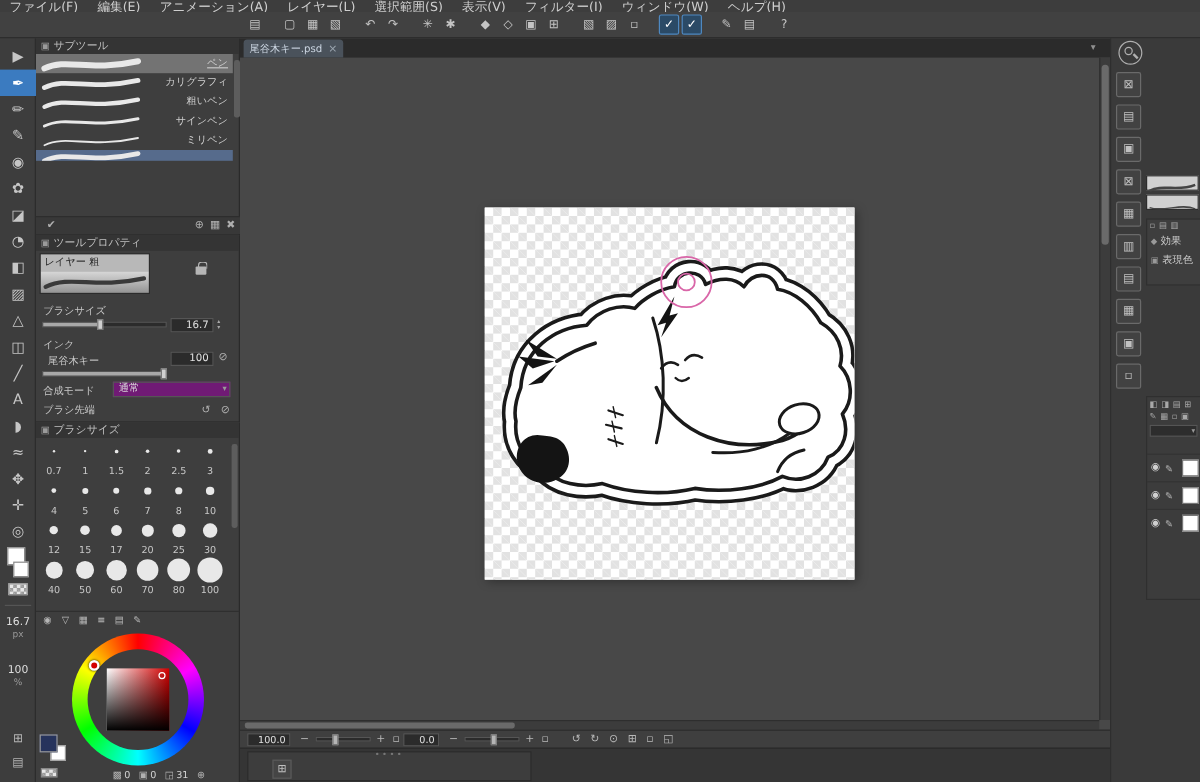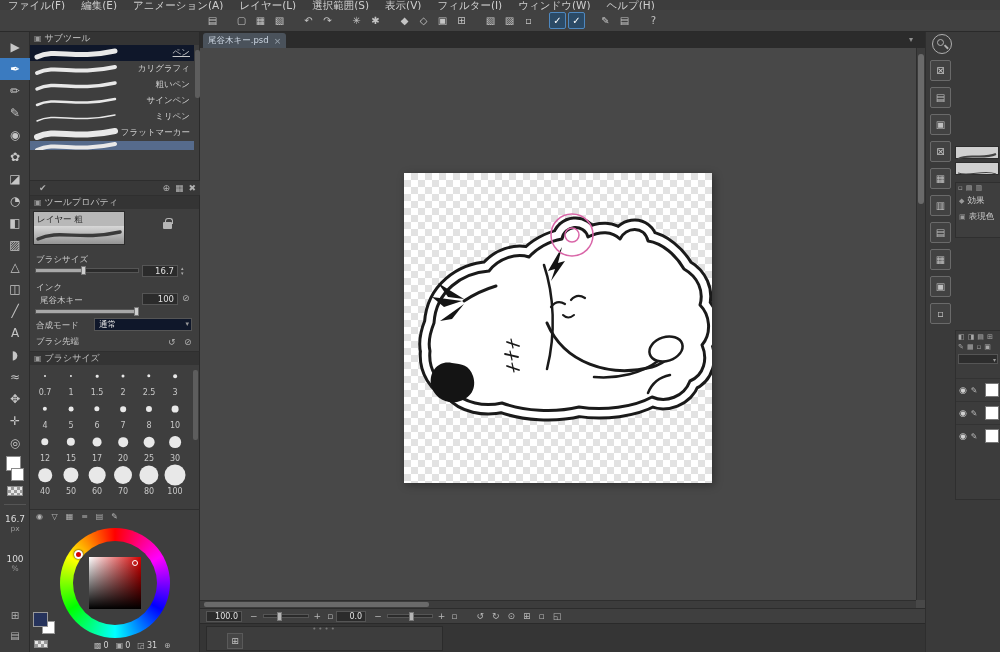--- a/index.html
+++ b/index.html
@@ -32,42 +32,42 @@
   
   .lpanel{position:absolute;left:30px;width:170px;background:#3e3e3e;border-right:1px solid #2a2a2a;border-bottom:1px solid #2f2f2f;}
   .phead{height:13px;background:#343434;font-size:9px;line-height:13px;color:#c0c0c0;padding-left:4px;white-space:nowrap;overflow:hidden;}
   .phead .ph-ico{display:inline-block;font-size:8px;color:#9b9b9b;margin-right:3px;}
   .vthumb{position:absolute;width:5px;background:#5d5d5d;border-radius:2px;}
 
   
   #panel-subtool{top:32px;height:164px;}
   #subtool-list{position:absolute;left:0;top:13px;width:164px;}
   .st-row{height:16px;display:flex;align-items:center;padding:0 4px;}
-  .st-row.sel{background:#0f172a;text-decoration:underline;}
+  .st-row.sel{background:#737373;text-decoration:underline;}
   .st-row.partial{background:#566b8c;height:9px;overflow:hidden;}
   .st-stroke{flex:0 0 84px;height:14px;}
   .st-label{flex:1;text-align:right;font-size:8.5px;color:#d2d2d2;white-space:nowrap;}
   #subtool-footer{position:absolute;left:0;bottom:0;width:170px;height:15px;background:#383838;border-top:1px solid #2d2d2d;display:flex;align-items:center;padding:0 4px;}
   #subtool-footer .f-right{margin-left:auto;display:flex;}
   .foot-ico{font-size:9px;color:#b0b0b0;margin-left:5px;}
 
   
   #panel-toolprop{top:196px;height:156px;}
   #tp-card{position:absolute;left:3px;top:15px;width:92px;height:34px;border:1px solid #2c2c2c;}
   #tp-name{height:14px;background:#b8b8b8;color:#222;font-size:8.5px;line-height:14px;padding-left:3px;white-space:nowrap;overflow:hidden;}
   #tp-stroke{height:18px;background:linear-gradient(#d8d8d8,#949494);}
   .lock{position:absolute;left:133px;top:26px;width:9px;height:7px;background:#b5b5b5;border-radius:1px;}
   .lock:before{content:"";position:absolute;left:1.5px;top:-4px;width:6px;height:5px;border:1.5px solid #b5b5b5;border-bottom:none;border-radius:3px 3px 0 0;}
   .tp-label{position:absolute;font-size:8.5px;color:#c8c8c8;white-space:nowrap;}
   .slider{position:absolute;height:5px;background:#2b2b2b;border:1px solid #555;}
   .slider .fill{position:absolute;left:0;top:0;height:100%;background:#a8a8a8;}
   .slider .knob{position:absolute;top:-3px;width:5px;height:9px;background:#cfcfcf;border:1px solid #777;}
   .valbox{position:absolute;height:12px;background:#2b2b2b;border:1px solid #555;font-size:8.5px;color:#e0e0e0;text-align:right;padding:0 3px;line-height:10px;}
   .stepper{position:absolute;font-size:5px;color:#aaa;line-height:5px;text-align:center;}
-  .ddown{position:absolute;height:13px;background:#0f172a;border:1px solid #555;font-size:8.5px;color:#ddd;line-height:11px;padding:0 4px;}
+  .ddown{position:absolute;height:13px;background:#701a75;border:1px solid #555;font-size:8.5px;color:#ddd;line-height:11px;padding:0 4px;}
   .ddown .arr{position:absolute;right:2px;top:0;font-size:7px;color:#999;}
   .tp-ico{position:absolute;font-size:9px;color:#b0b0b0;}
 
   
   #panel-brushsize{top:352px;height:158px;}
   #bs-grid{position:absolute;left:2px;top:14px;width:158px;display:flex;flex-wrap:wrap;}
   .bs-cell{width:26px;height:33px;position:relative;}
   .bs-dot{position:absolute;left:50%;top:10px;transform:translate(-50%,-50%);background:#e8e8e8;border-radius:50%;}
   .bs-num{position:absolute;left:0;bottom:2px;width:100%;text-align:center;font-size:8px;color:#c8c8c8;}
 
@@ -249,26 +249,20 @@
         <span class="st-stroke"><svg width="84" height="14" viewBox="0 0 84 14">
             <path d="M3 10 C 22 1, 40 13, 81 4" fill="none" stroke="#e8e8e8" stroke-width="2.5" stroke-linecap="round"></path>
           </svg></span>
         <span class="st-label">サインペン</span>
       </div>
       <div class="st-row">
         <span class="st-stroke"><svg width="84" height="14" viewBox="0 0 84 14">
             <path d="M3 10 C 22 1, 40 13, 81 4" fill="none" stroke="#e8e8e8" stroke-width="1.5" stroke-linecap="round"></path>
           </svg></span>
         <span class="st-label">ミリペン</span>
-      </div>
-      <div class="st-row">
-        <span class="st-stroke"><svg width="84" height="14" viewBox="0 0 84 14">
-            <path d="M3 10 C 22 1, 40 13, 81 4" fill="none" stroke="#e8e8e8" stroke-width="6" stroke-linecap="round"></path>
-          </svg></span>
-        <span class="st-label">フラットマーカー</span>
       </div>
       <div class="st-row partial">
         <span class="st-stroke"><svg width="84" height="14" viewBox="0 0 84 14">
             <path d="M3 10 C 22 1, 40 13, 81 4" fill="none" stroke="#e8e8e8" stroke-width="4" stroke-linecap="round"></path>
           </svg></span>
         <span class="st-label"></span>
       </div>
     </div>
   <div class="vthumb" style="left:165px;top:18px;height:48px;"></div>
   <div id="subtool-footer">

